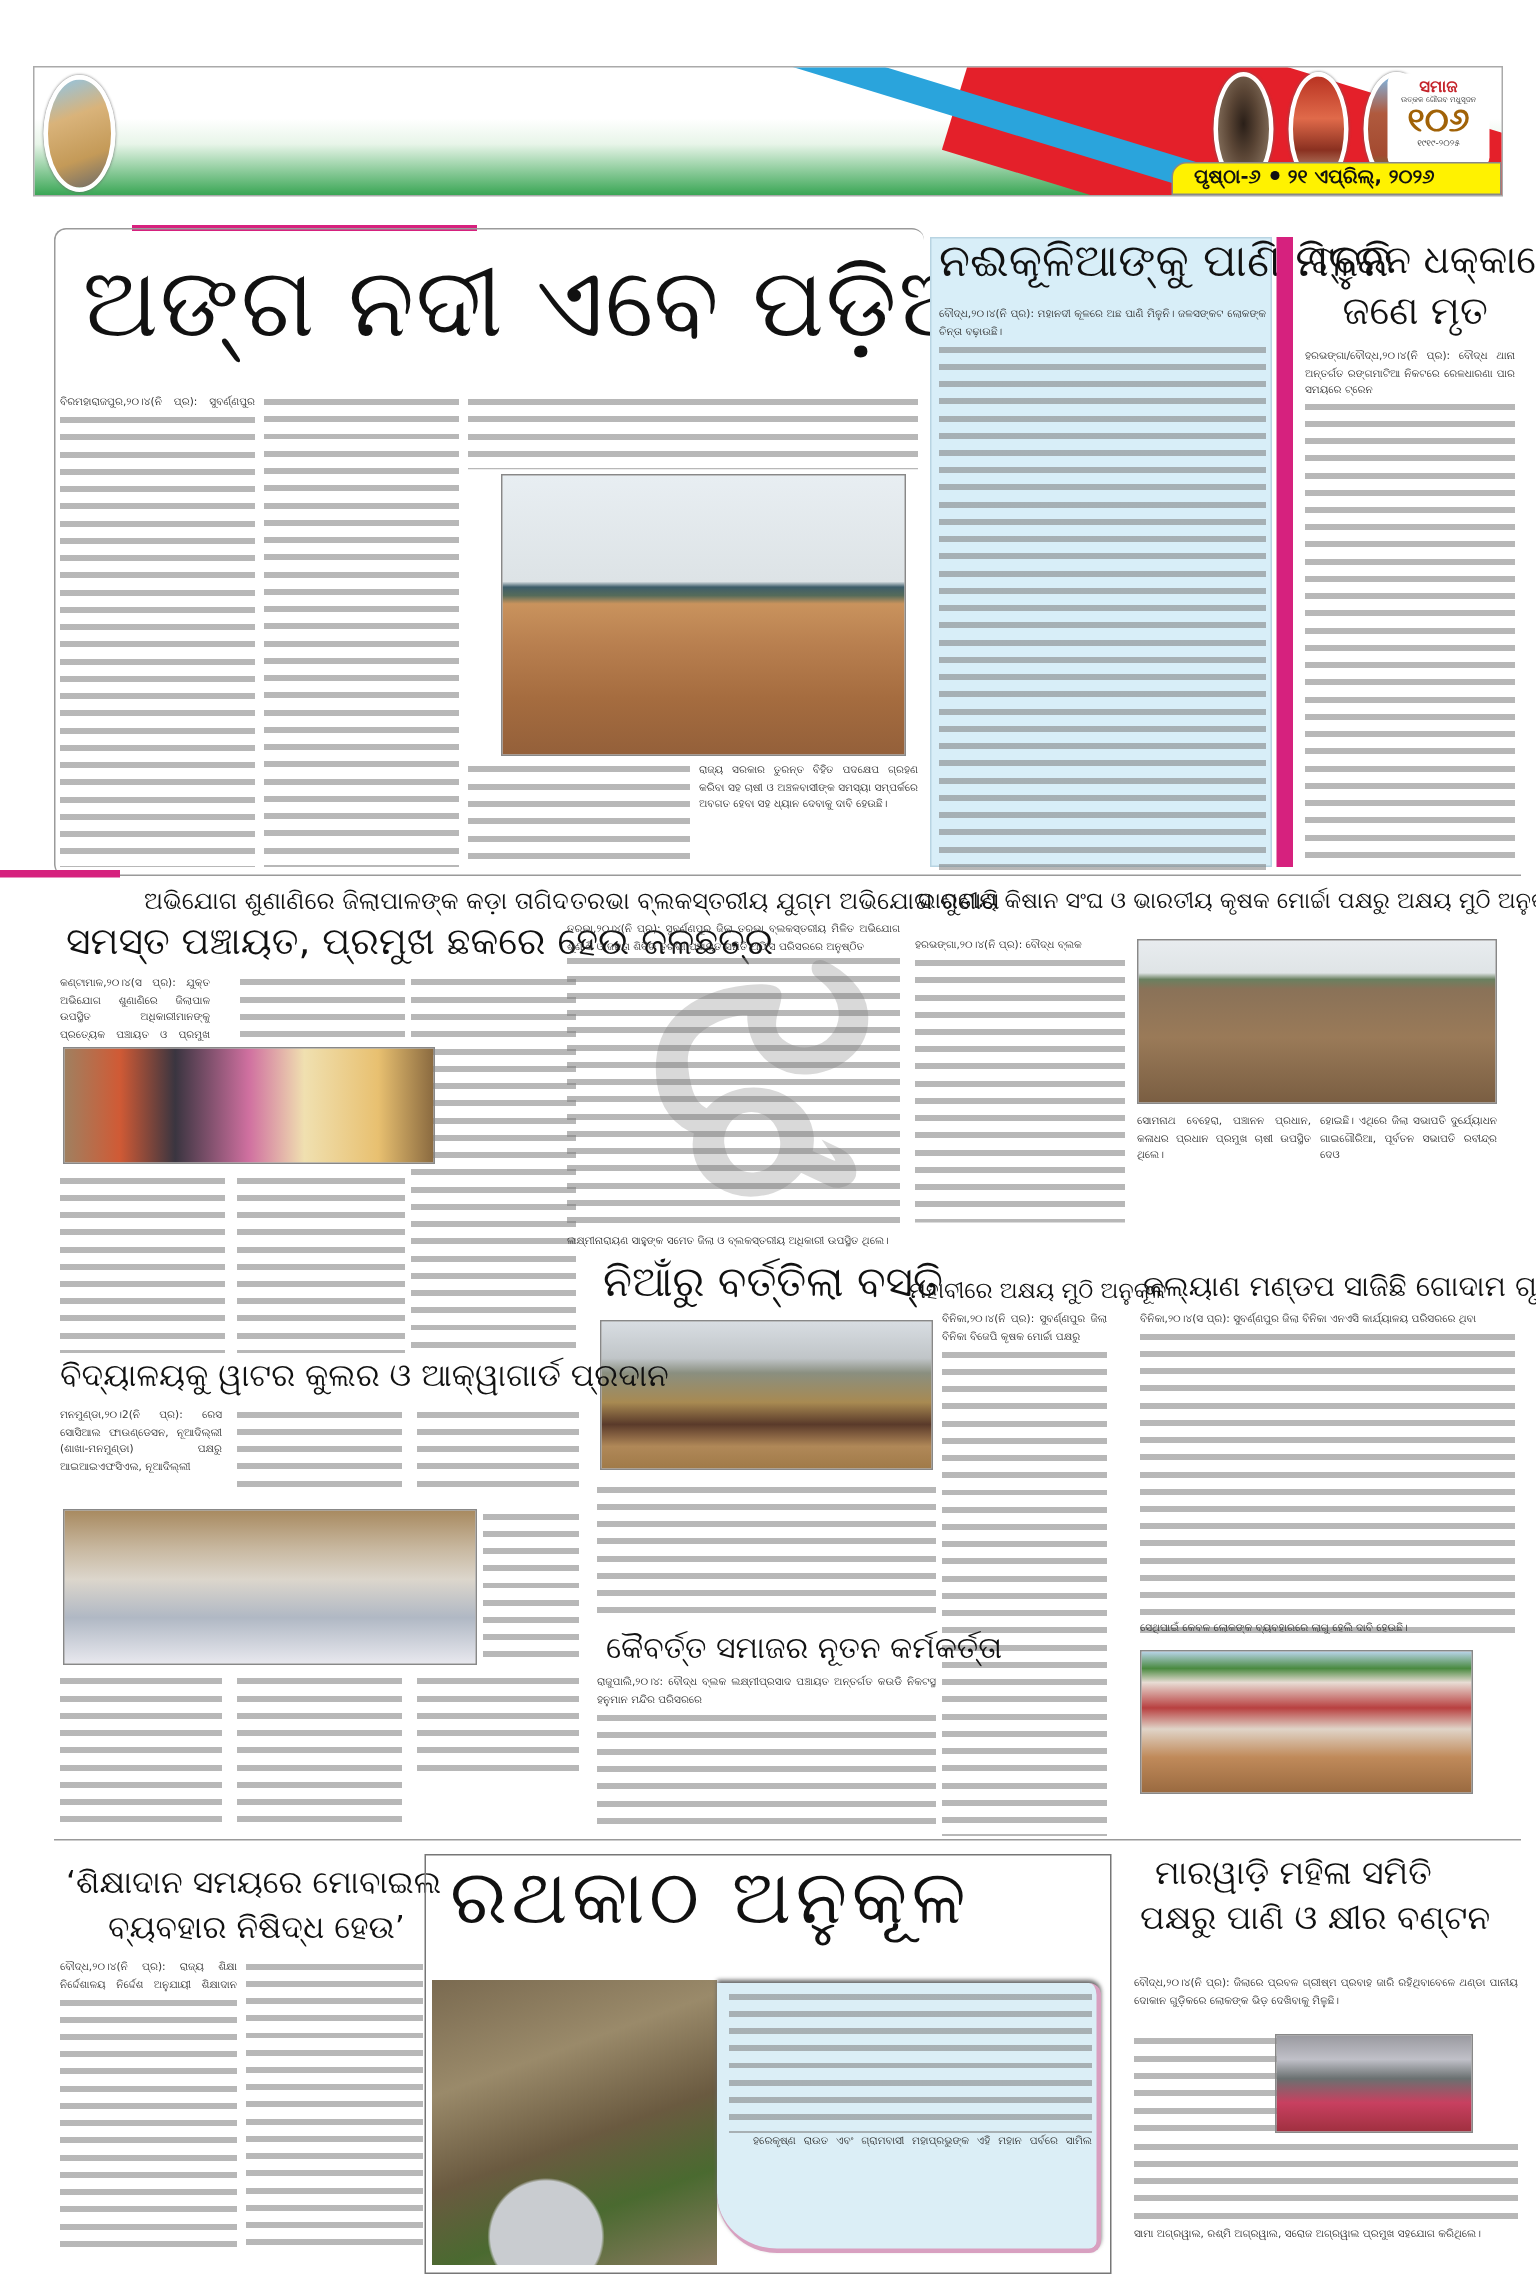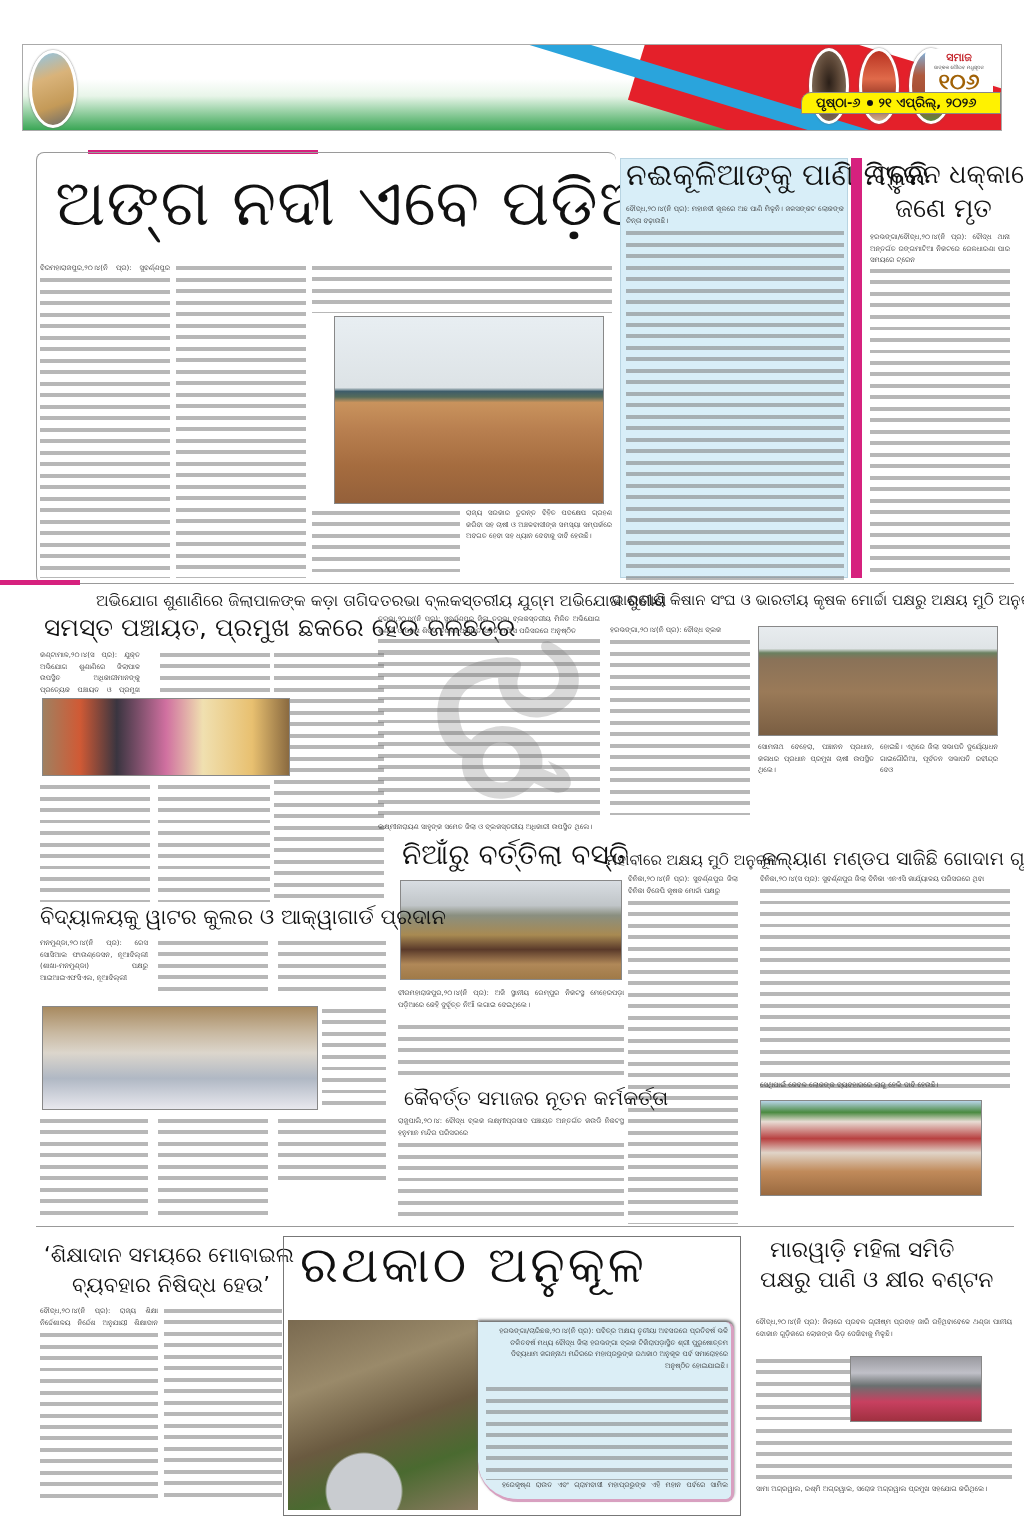--- a/index.html
+++ b/index.html
@@ -18,21 +18,21 @@
   .oval { position: absolute; top: 5px; width: 48px; height: 78px; border-radius: 50%; border: 3px solid #fff; box-shadow: 0 0 2px #666; }
   .oval.o1 { left: 6px; background: linear-gradient(160deg, #8ec5e8 0%, #d9b37a 35%, #c49a58 70%, #6a6a6a 100%); }
   .oval.o2 { left: 256px; top: 3px; width: 40px; height: 76px; background: radial-gradient(ellipse at 50% 45%, #2a1f18 0%, #5a4535 40%, #9a8570 100%); }
   .oval.o3 { left: 306px; top: 3px; width: 40px; height: 76px; background: linear-gradient(180deg, #b93322 0%, #e06a4a 40%, #8a3020 70%, #d0b090 100%); }
   .oval.o4 { left: 356px; top: 3px; width: 44px; height: 76px; background: linear-gradient(180deg, #7fb4e0 0%, #b05a3e 35%, #a34a30 75%, #5a8a40 100%); }
   .logo-box { position: absolute; right: 8px; top: 4px; width: 68px; height: 62px; background: #fff; border-radius: 6px; text-align: center; }
   .logo-top { font-size: 11px; color: #c4232a; font-weight: bold; margin-top: 2px; }
   .logo-sub { font-size: 5px; color: #333; }
   .logo-num { font-size: 22px; color: #a16207; font-weight: bold; line-height: 22px; }
   .logo-bot { font-size: 6px; color: #333; }
-  .page-tag { position: absolute; right: 0; bottom: 16px; width: 200px; height: 22px; background: #fff200; border: 1px solid #888; border-top-left-radius: 10px;
+  .page-tag { position: absolute; right: 0; bottom: 0; width: 220px; height: 22px; background: #fff200; border: 1px solid #888; border-top-left-radius: 10px;
     font-size: 13px; font-weight: bold; padding: 2px 0 0 14px; color: #111; }
   .page-tag .dot { display: inline-block; width: 6px; height: 6px; background: #111; border-radius: 50%; margin: 0 6px 2px; vertical-align: middle; }
 
   
   .hl { font-weight: bold; color: #111; white-space: nowrap; font-family: "DejaVu Sans", sans-serif; line-height: 1.1; }
   .body-text { font-size: 7px; line-height: 11.5px; color: #333; text-align: justify; overflow: hidden; }
   .col-text { position: absolute; overflow: hidden; }
   .textlines { width: 100%; height: 100%;
     background-image: repeating-linear-gradient(180deg, transparent 0, transparent 3px, #7d7d7d 3px, #7d7d7d 7px, transparent 7px, transparent 11.5px);
     opacity: 0.55; }
@@ -148,21 +148,20 @@
 <div class="col-text" style="left:758px;top:742px;width:116px;height:72px;">
   <div class="body-text" style="height:72px;">ସୋମନାଥ ବେହେରା, ପଞ୍ଚାନନ ପ୍ରଧାନ, କଳାଧର ପ୍ରଧାନ ପ୍ରମୁଖ ଚାଷୀ ଉପସ୍ଥିତ ଥିଲେ।</div>
 </div>
 <div class="col-text" style="left:880px;top:742px;width:118px;height:72px;">
   <div class="body-text" style="height:72px;">ହୋଇଛି। ଏଥିରେ ଜିଲା ସଭାପତି ଦୁର୍ଯ୍ୟୋଧନ ଗାଇଗୌରିଆ, ପୂର୍ବତନ ସଭାପତି ରବୀନ୍ଦ୍ର ଦେଓ</div>
 </div>
 
 <div class="abs hl" style="left:402px;top:840px;font-size:28px;font-weight:normal;">ନିଆଁରୁ ବର୍ତ୍ତିଲା ବସ୍ତି</div>
 <div class="photo" style="left:400px;top:880px;width:222px;height:100px;background:linear-gradient(180deg,#d8dde2 0%,#c0c5c8 25%,#8a8f80 35%,#a88a52 55%,#5a3a2a 70%,#b08858 85%,#a07a48 100%);" title="grass-fire-photo"></div>
 <div class="col-text" style="left:398px;top:988px;width:226px;height:90px;">
-  <div class="body-text" style="height:34px;">ବୀରମହାରାଜପୁର,୨୦।୪(ନି ପ୍ର): ଅଜି ସ୍ଥାନୀୟ ରେମ୍ପୁର ନିକଟସ୍ଥ ମେହେରପଡ଼ା ପଡ଼ିଆରେ କେହି ଦୁର୍ବୃତ୍ତ ନିଆଁ ଲଗାଇ ଦେଇଥିଲେ।</div>
   <div class="textlines"></div>
 </div>
 
 <div class="abs hl" style="left:606px;top:852px;font-size:15px;font-weight:normal;">ମହାବୀରେ ଅକ୍ଷୟ ମୁଠି ଅନୁକୂଳ</div>
 <div class="col-text" style="left:628px;top:874px;width:110px;height:350px;">
   <div class="body-text" style="height:24px;">ବିନିକା,୨୦।୪(ନି ପ୍ର): ସୁବର୍ଣ୍ଣପୁର ଜିଲା ବିନିକା ବିଜେପି କୃଷକ ମୋର୍ଚ୍ଚା ପକ୍ଷରୁ</div>
   <div class="textlines"></div>
 </div>
 
 <div class="abs hl" style="left:762px;top:848px;font-size:19px;font-weight:normal;">କଲ୍ୟାଣ ମଣ୍ଡପ ସାଜିଛି ଗୋଦାମ ଗୃହ</div>
@@ -170,21 +169,21 @@
   <div class="body-text" style="height:12px;">ବିନିକା,୨୦।୪(ସ ପ୍ର): ସୁବର୍ଣ୍ଣପୁର ଜିଲା ବିନିକା ଏନଏସି କାର୍ଯ୍ୟାଳୟ ପରିସରରେ ଥିବା</div>
   <div class="textlines"></div>
 </div>
 <div class="col-text" style="left:760px;top:1080px;width:250px;height:12px;">
   <div class="body-text">ସେଥିପାଇଁ କେବଳ ଲୋକଙ୍କ ବ୍ୟବହାରରେ ଲାଗୁ ହେଲି ଦାବି ହେଉଛି।</div>
 </div>
 <div class="photo" style="left:760px;top:1100px;width:222px;height:96px;background:linear-gradient(180deg,#b8d4e8 0%,#4a8a40 12%,#e8dcd4 22%,#b84040 40%,#e0d4c8 55%,#c08a5a 75%,#9a6a40 100%);" title="community-hall-photo"></div>
 
 <div class="abs hl" style="left:40px;top:906px;font-size:21px;font-weight:normal;">ବିଦ୍ୟାଳୟକୁ ୱାଟର କୁଲର ଓ ଆକ୍ୱାଗାର୍ଡ ପ୍ରଦାନ</div>
 <div class="col-text" style="left:40px;top:938px;width:108px;height:58px;">
-  <div class="body-text" style="height:58px;">ମନମୁଣ୍ଡା,୨୦।୪(ନି ପ୍ର): ରେସ ସୋସିଆଲ ଫାଉଣ୍ଡେସନ, ନୂଆଦିଲ୍ଲୀ (ଶାଖା-ମନମୁଣ୍ଡା) ପକ୍ଷରୁ ଆଇଆଇଏଫସିଏଲ, ନୂଆଦିଲ୍ଲୀ</div>
+  <div class="body-text" style="height:58px;">ମନମୁଣ୍ଡା,୨୦।2(ନି ପ୍ର): ରେସ ସୋସିଆଲ ଫାଉଣ୍ଡେସନ, ନୂଆଦିଲ୍ଲୀ (ଶାଖା-ମନମୁଣ୍ଡା) ପକ୍ଷରୁ ଆଇଆଇଏଫସିଏଲ, ନୂଆଦିଲ୍ଲୀ</div>
 </div>
 <div class="col-text" style="left:158px;top:938px;width:110px;height:58px;">
   <div class="textlines"></div>
 </div>
 <div class="col-text" style="left:278px;top:938px;width:108px;height:58px;">
   <div class="textlines"></div>
 </div>
 <div class="photo" style="left:42px;top:1006px;width:276px;height:104px;background:linear-gradient(180deg,#a88a60 0%,#c8b8a0 25%,#dcd6cc 45%,#b0b8c4 70%,#e8e8ee 100%);" title="group-photo-school"></div>
 <div class="col-text" style="left:322px;top:1006px;width:64px;height:104px;">
   <div class="textlines"></div>
@@ -215,21 +214,20 @@
 </div>
 <div class="col-text" style="left:164px;top:1306px;width:118px;height:196px;">
   <div class="textlines"></div>
 </div>
 
 <div class="abs" style="left:283px;top:1236px;width:458px;height:280px;border:1px solid #777;"></div>
 <div class="abs hl" style="left:300px;top:1238px;font-size:50px;font-weight:normal;letter-spacing:3px;">ରଥକାଠ ଅନୁକୂଳ</div>
 <div class="photo" style="left:288px;top:1320px;width:190px;height:190px;border:none;background:radial-gradient(circle at 40% 90%,#c9ccd0 0%,#c9ccd0 18%,transparent 19%),linear-gradient(160deg,#7a6a50 0%,#9a8a6a 30%,#6a5a40 55%,#4a6a30 75%,#8a7a60 100%);" title="tree-worship-photo"></div>
 <div class="abs" style="left:478px;top:1322px;width:256px;height:180px;background:#dbeef6;border-radius:0 8px 8px 40px;border-bottom:3px solid #d8a0c0;border-right:3px solid #d8a0c0;box-shadow:0 -2px 3px #666;"></div>
 <div class="col-text" style="left:486px;top:1326px;width:242px;height:172px;">
-  <div class="body-text" style="height:58px;text-align:right;">ହରଭଙ୍ଗା/ଚାରିଛକ,୨୦।୪(ନି ପ୍ର): ପବିତ୍ର ଅକ୍ଷୟ ତୃତୀୟା ଅବସରରେ ପ୍ରତିବର୍ଷ ଭଳି ଚଳିତବର୍ଷ ମଧ୍ୟ ବୌଦ୍ଧ ଜିଲା ହରଭଙ୍ଗା ବ୍ଲକ ଟିକିରାପଡ଼ାସ୍ଥିତ ଶ୍ରୀ ପୁରୁଷୋତ୍ତମ ଦିବ୍ୟଧାମ ଜଗନ୍ନାଥ ମନ୍ଦିରରେ ମହାପ୍ରଭୁଙ୍କ ରଥକାଠ ଅନୁକୂଳ ପର୍ବ ସମାରୋହରେ ଅନୁଷ୍ଠିତ ହୋଇଯାଇଛି।</div>
   <div class="textlines" style="height:96px;"></div>
   <div class="body-text" style="height:14px;margin-left:16px;">ହରେକୃଷ୍ଣ ରାଉତ ଏବଂ ଗ୍ରାମବାସୀ ମହାପ୍ରଭୁଙ୍କ ଏହି ମହାନ ପର୍ବରେ ସାମିଲ ହୋଇଥିଲେ।</div>
 </div>
 
 <div class="abs hl" style="left:770px;top:1238px;font-size:22px;font-weight:normal;">ମାରୱାଡ଼ି ମହିଳା ସମିତି</div>
 <div class="abs hl" style="left:760px;top:1268px;font-size:22px;font-weight:normal;">ପକ୍ଷରୁ ପାଣି ଓ କ୍ଷୀର ବଣ୍ଟନ</div>
 <div class="col-text" style="left:756px;top:1302px;width:256px;height:38px;">
   <div class="body-text" style="height:38px;margin-top:15px;">ବୌଦ୍ଧ,୨୦।୪(ନି ପ୍ର): ଜିଲାରେ ପ୍ରବଳ ଗ୍ରୀଷ୍ମ ପ୍ରବାହ ଜାରି ରହିଥିବାବେଳେ ଥଣ୍ଡା ପାନୀୟ ଦୋକାନ ଗୁଡ଼ିକରେ ଲୋକଙ୍କ ଭିଡ଼ ଦେଖିବାକୁ ମିଳୁଛି।</div>
 </div>
 <div class="col-text" style="left:756px;top:1356px;width:96px;height:66px;">

